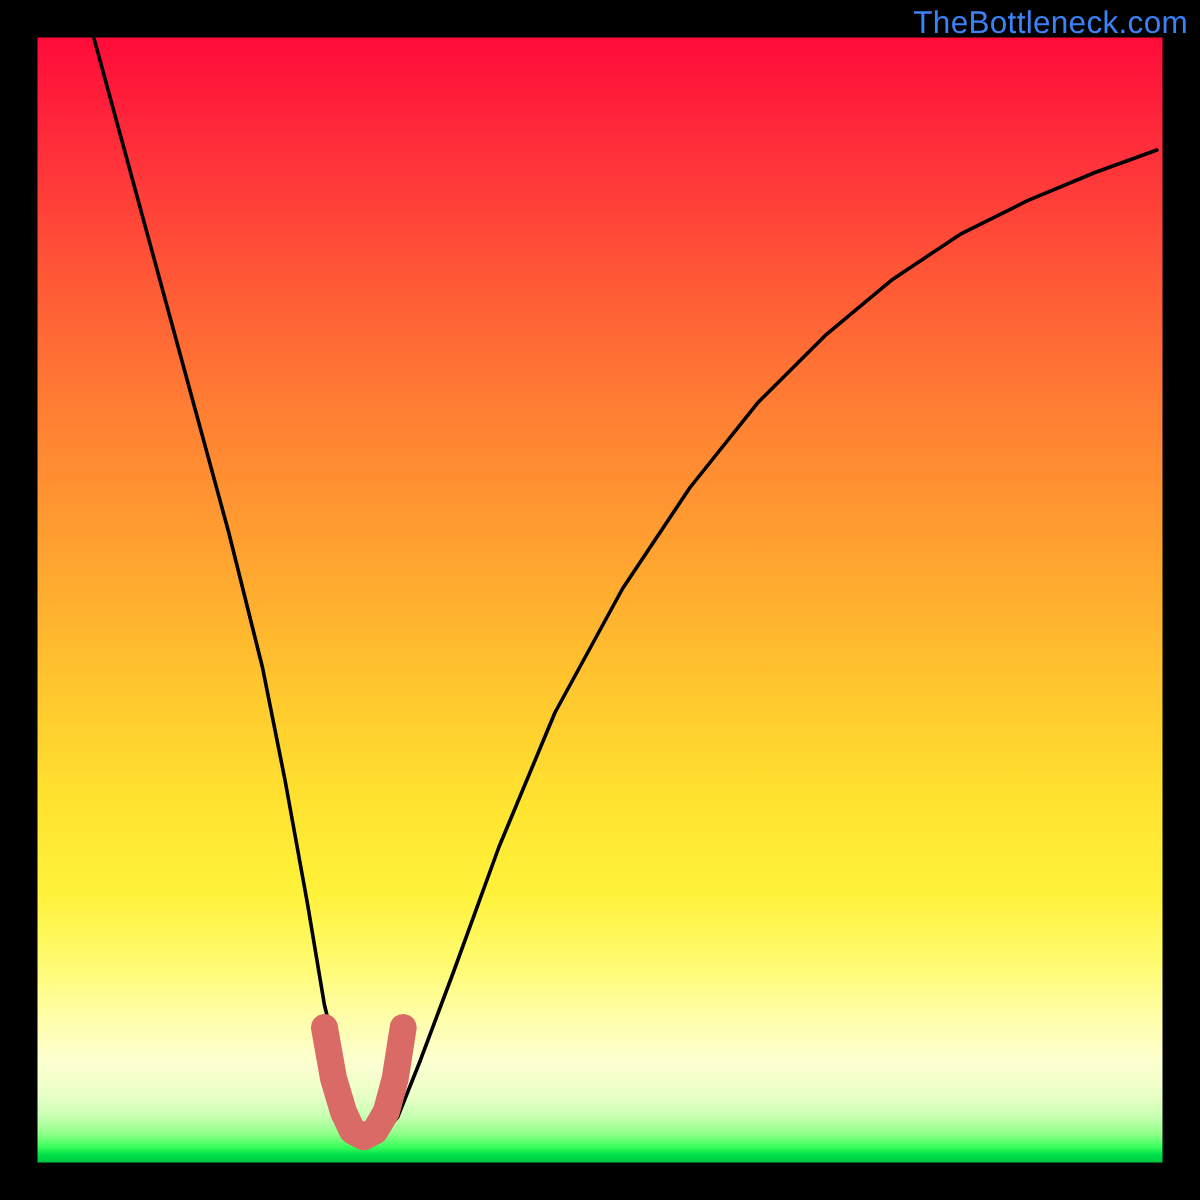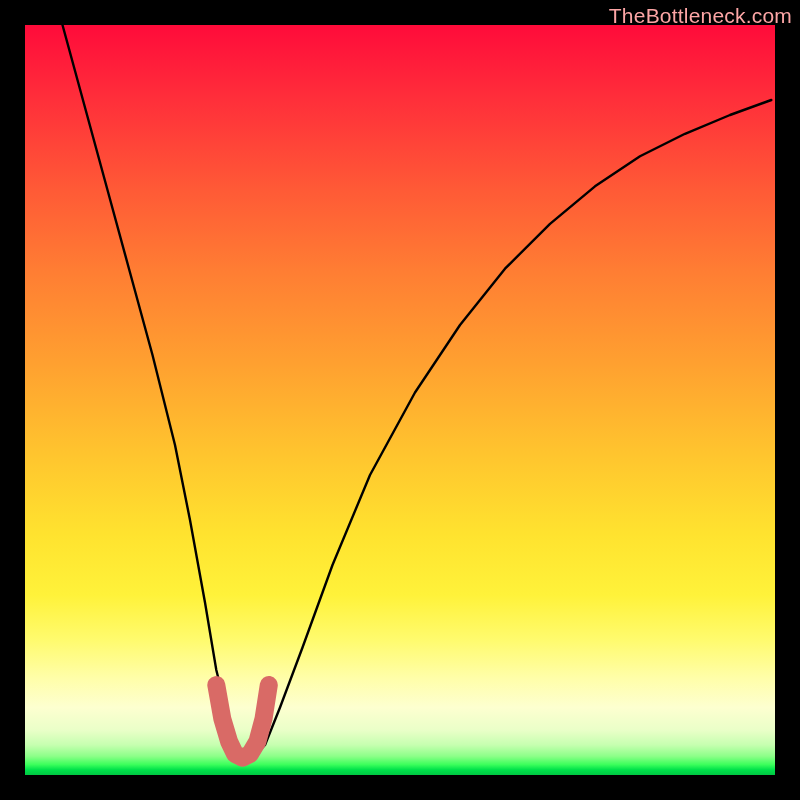--- a/index.html
+++ b/index.html
@@ -43,21 +43,21 @@
       #8cff88 97.5%,
       #3cff5c 98.6%,
       #00e24a 99.3%,
       #00c843 100%
     );
   }
   .watermark {
     position: absolute;
     top: 4px;
     right: 8px;
-    color: #fca5a5;
+    color: #3b82f6;
     font-size: 21px;
     letter-spacing: 0.2px;
     user-select: none;
   }
   svg.curve {
     position: absolute;
     left: 0;
     top: 0;
     width: 750px;
     height: 750px;

